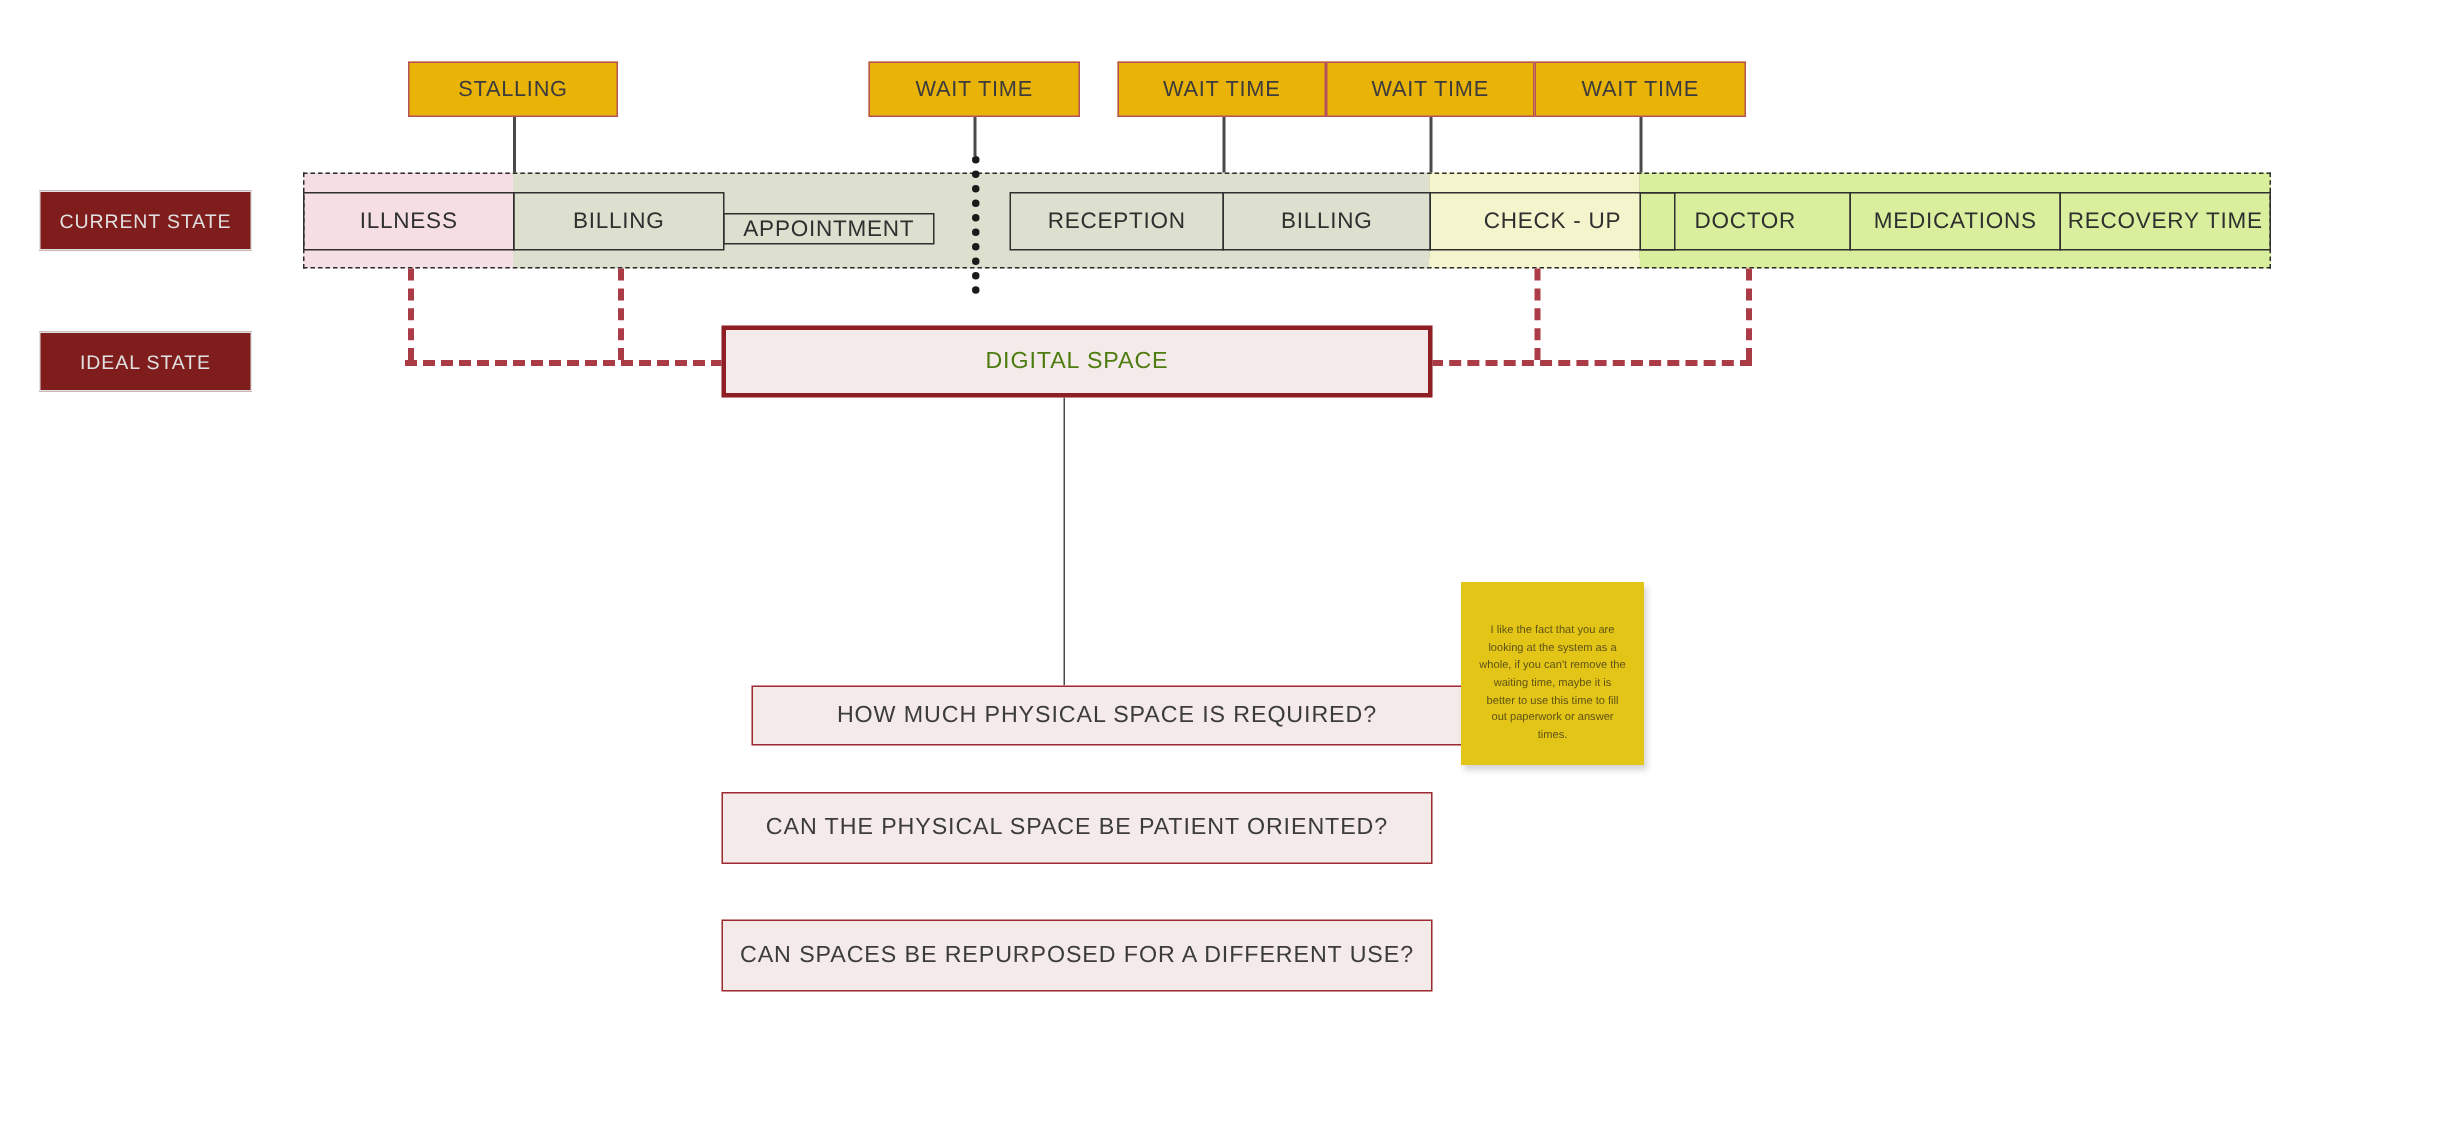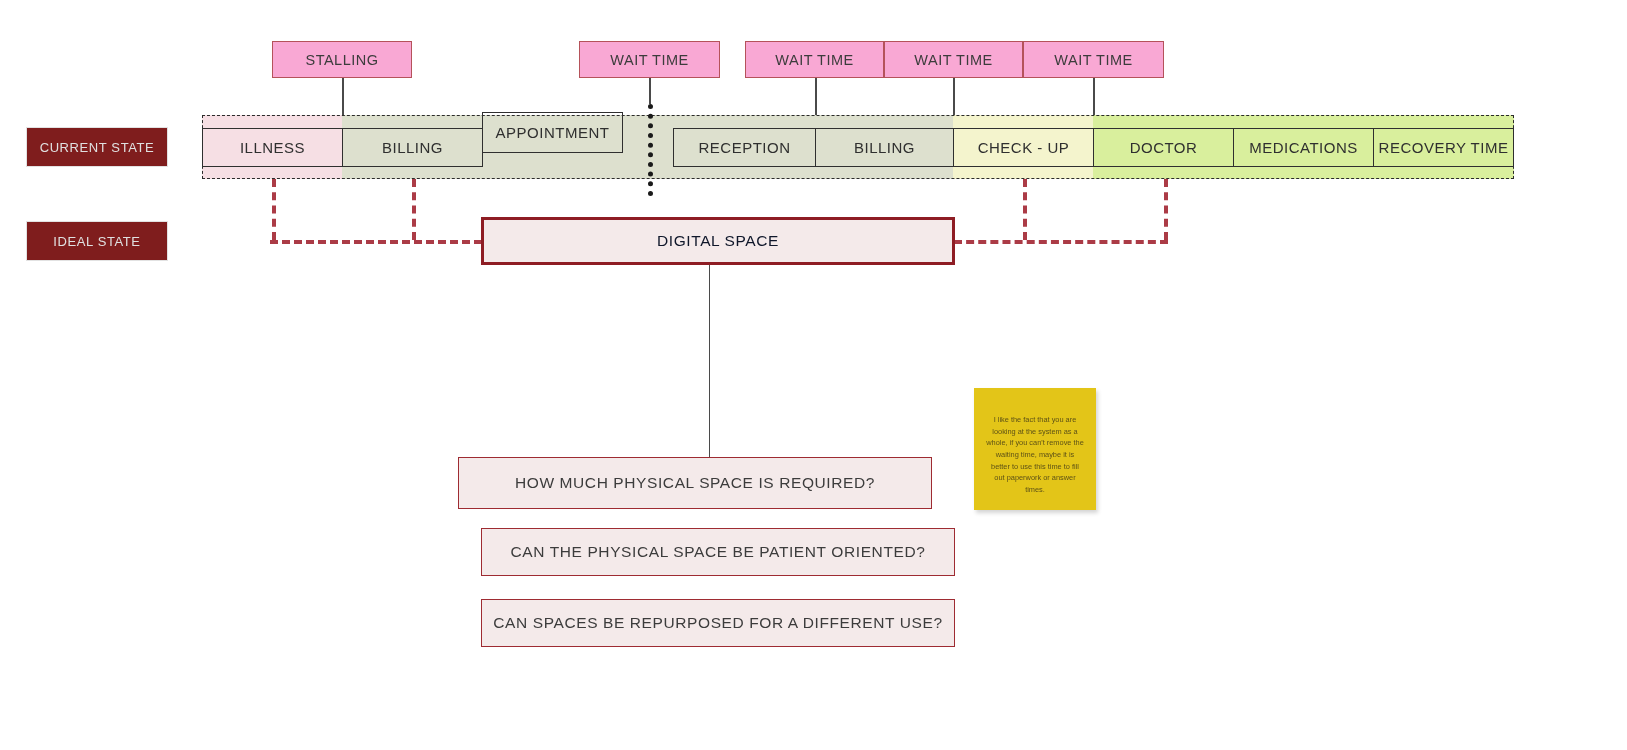--- a/index.html
+++ b/index.html
@@ -31,21 +31,21 @@
     letter-spacing: 0.6px;
     display: flex;
     align-items: center;
     justify-content: center;
     white-space: nowrap;
   }
 
   
   .callout {
     border: 1.5px solid #b5525a;
-    background: #f9a8d4;
+    background: #eab308;
     color: #3c3c3c;
     font-size: 14.5px;
     letter-spacing: 0.5px;
     display: flex;
     align-items: center;
     justify-content: center;
     white-space: nowrap;
   }
 
   
@@ -90,21 +90,21 @@
   }
   .rdash-v {
     border-left: 4px dashed #ab3b46;
     width: 0;
   }
 
   
   .ideal-box {
     border: 3px solid #8e1d24;
     background: #f4eaea;
-    color: #0f172a;
+    color: #4d7c0f;
     font-size: 15.5px;
     letter-spacing: 0.6px;
     display: flex;
     align-items: center;
     justify-content: center;
     white-space: nowrap;
   }
 
   
   .question-box {
@@ -177,30 +177,30 @@
   <div class="abs band-fill" style="left:1093px; top:115px; width:421px; height:64px; background:#d9ef9d;"></div>
 
   <div class="abs band-outline" style="left:202px; top:115px; width:1312px; height:64px;"></div>
 
   <div class="abs cell" style="left:202px; top:128px; width:141px; height:39px;">
     <span>ILLNESS</span>
   </div>
   <div class="abs cell" style="left:342px; top:128px; width:141px; height:39px;">
     <span>BILLING</span>
   </div>
-  <div class="abs cell" style="left:482px; top:112px; width:141px; height:41px;">
+  <div class="abs cell" style="left:482px; top:142px; width:141px; height:21px;">
     <span>APPOINTMENT</span>
   </div>
   <div class="abs cell" style="left:673px; top:128px; width:143px; height:39px;">
     <span>RECEPTION</span>
   </div>
   <div class="abs cell" style="left:815px; top:128px; width:139px; height:39px;">
     <span>BILLING</span>
   </div>
-  <div class="abs cell" style="left:953px; top:128px; width:141px; height:39px;">
+  <div class="abs cell" style="left:953px; top:128px; width:164px; height:39px;">
     <span>CHECK - UP</span>
   </div>
   <div class="abs cell" style="left:1093px; top:128px; width:141px; height:39px;">
     <span>DOCTOR</span>
   </div>
   <div class="abs cell" style="left:1233px; top:128px; width:141px; height:39px;">
     <span>MEDICATIONS</span>
   </div>
   <div class="abs cell" style="left:1373px; top:128px; width:141px; height:39px;">
     <span>RECOVERY TIME</span>
@@ -215,27 +215,27 @@
   <div class="abs rdash-v" style="left:1023px; top:179px; height:61px;"></div>
   <div class="abs rdash-v" style="left:1164px; top:179px; height:61px;"></div>
   <div class="abs rdash-h" style="left:954px; top:240px; width:214px;"></div>
 
   <div class="abs ideal-box" style="left:481px; top:217px; width:474px; height:48px;">
     <span>DIGITAL SPACE</span>
   </div>
 
   <div class="abs stem" style="left:709px; top:265px; height:192px;"></div>
 
-  <div class="abs question-box" style="left:458px; top:457px; width:474px; height:52px;">
+  <div class="abs question-box" style="left:501px; top:457px; width:474px; height:40px;">
     <span>HOW MUCH PHYSICAL SPACE IS REQUIRED?</span>
   </div>
   <div class="abs question-box" style="left:481px; top:528px; width:474px; height:48px;">
     <span>CAN THE PHYSICAL SPACE BE PATIENT ORIENTED?</span>
   </div>
-  <div class="abs question-box" style="left:481px; top:599px; width:474px; height:48px;">
+  <div class="abs question-box" style="left:481px; top:613px; width:474px; height:48px;">
     <span>CAN SPACES BE REPURPOSED FOR A DIFFERENT USE?</span>
   </div>
 
   <div class="abs sticky" style="left:974px; top:388px; width:122px; height:122px;">
     <span>I like the fact that you are looking at the system as a whole, if you can't remove the waiting time, maybe it is better to use this time to fill out paperwork or answer times.</span>
   </div>
 
 </div>
 
 </body></html>

